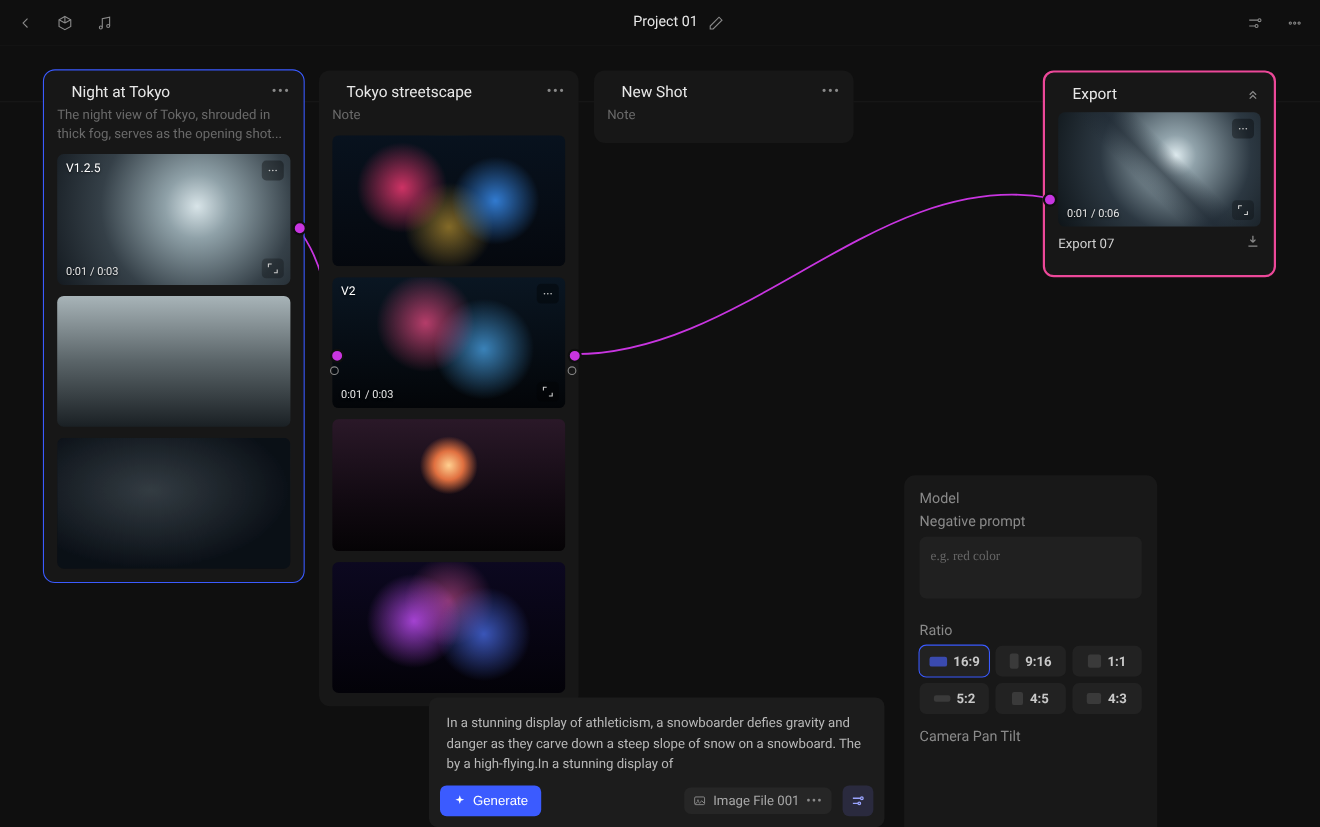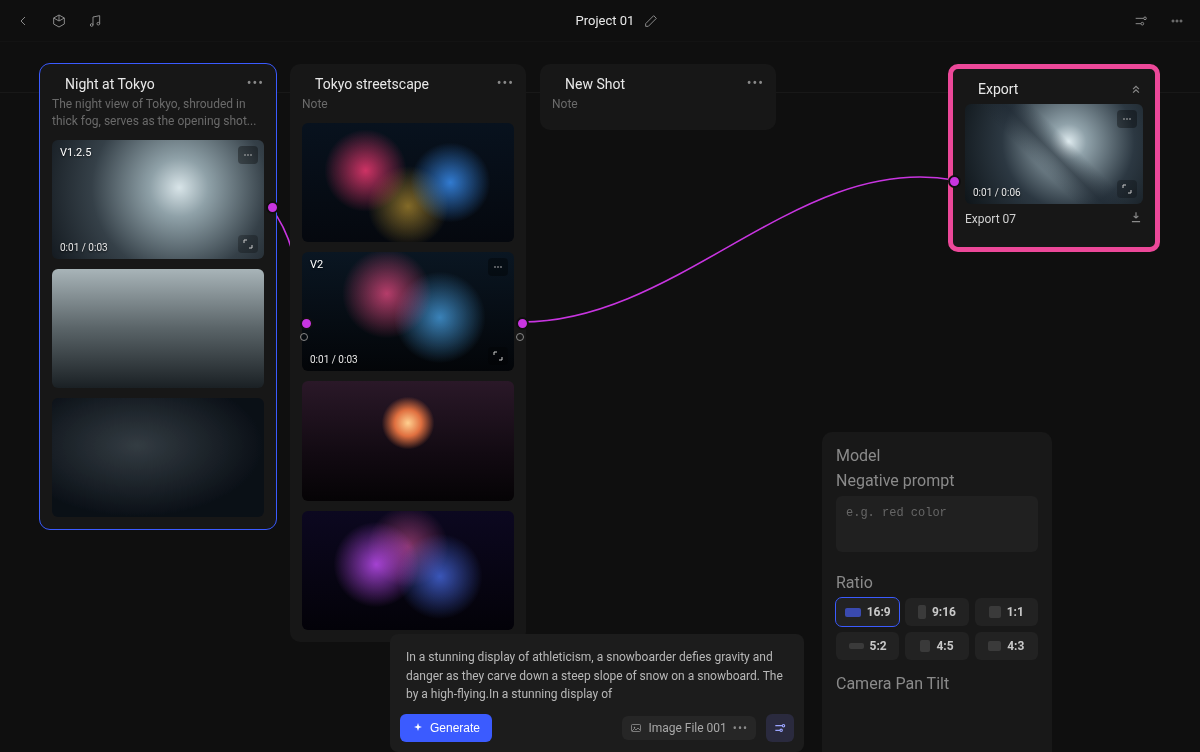--- a/index.html
+++ b/index.html
@@ -121,21 +121,21 @@
   .img-sunset { background: radial-gradient(circle at 50% 35%, #ffd090 0%, #e07040 10%, transparent 20%), linear-gradient(180deg, #2a1828 0%, #120a12 60%, #050305 100%); }
   .img-neon3 { background:
     radial-gradient(circle at 35% 45%, rgba(200,80,255,0.8), transparent 28%),
     radial-gradient(circle at 65% 55%, rgba(80,120,255,0.7), transparent 28%),
     radial-gradient(circle at 50% 30%, rgba(255,100,180,0.5), transparent 30%),
     linear-gradient(180deg, #0c0820, #030208); }
   .img-export { background: radial-gradient(circle at 58% 38%, #e0ecf0 0%, #90a2aa 15%, #2c3842 55%, #0e1418 100%); position:relative; }
   .img-export::after { content:""; position:absolute; inset:0; background: linear-gradient(45deg, transparent 40%, rgba(30,40,50,0.6) 50%, transparent 60%); }
 
   
-  .card.export { width: 212px; border:5px solid #ec4899;text-align:center; }
+  .card.export { width: 212px; border:2px solid #ec4899;text-align:center; }
   .export-row { display:flex; align-items:center; justify-content:space-between; padding:2px 0 8px; }
   .export-name { font-size:12px; color:#d0d0d0; }
   .export-dl { color: var(--text-dim); cursor:pointer; }
   .new-export {
     border:1px dashed #333;
     border-radius:6px;
     padding:10px 12px;
     color: var(--text-dim2);
     font-size:12px;
     cursor:pointer;
@@ -214,35 +214,35 @@
     position:absolute;
     right: 148px;
     bottom: 0;
     width: 230px;
     height: 320px;
     background: #181818;
     border-radius: 10px 10px 0 0;
     padding: 14px 14px 0;
     overflow:hidden;
   }
-  .settings .label { font-size:16px; color: var(--text-dim); margin-bottom:6px; }
+  .settings .label { font-size:13px; color: var(--text-dim); margin-bottom:6px; }
   .select {
     display:flex; align-items:center; justify-content:space-between;
     background:#222; border-radius:6px; padding:8px 10px;
     font-size:13px; color:#d8d8d8; margin-bottom:14px;
     cursor:pointer;
   }
   .neg-input {
     width:100%;
     background:#202020; border:none; border-radius:6px;
     padding:10px; font-size:12px; color:#bef264;
     margin-bottom:18px;
     height:56px;
     resize:none;
-    font-family:Liberation Mono, monospace;
+    font-family:Liberation Serif, serif;
   }
   .neg-input::placeholder { color:#666; }
   .ratio-grid {
     display:grid; grid-template-columns: repeat(3, 1fr); gap:6px;
     margin-bottom:14px;
     font-weight:bold;
   }
   .ratio-btn {
     display:flex; align-items:center; justify-content:center; gap:6px;
     background:#222; border-radius:6px; padding:7px 4px;

